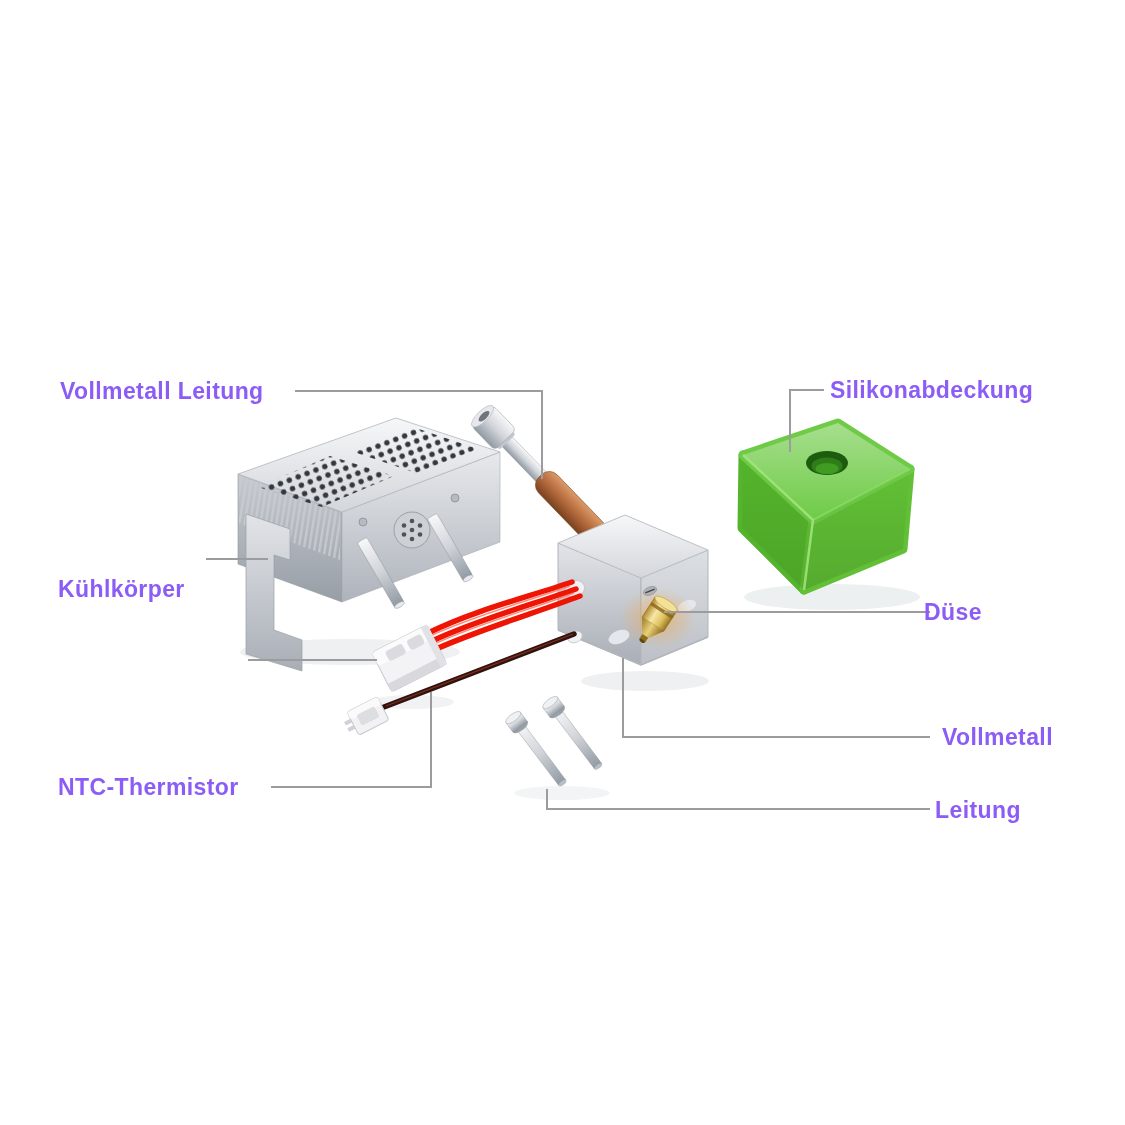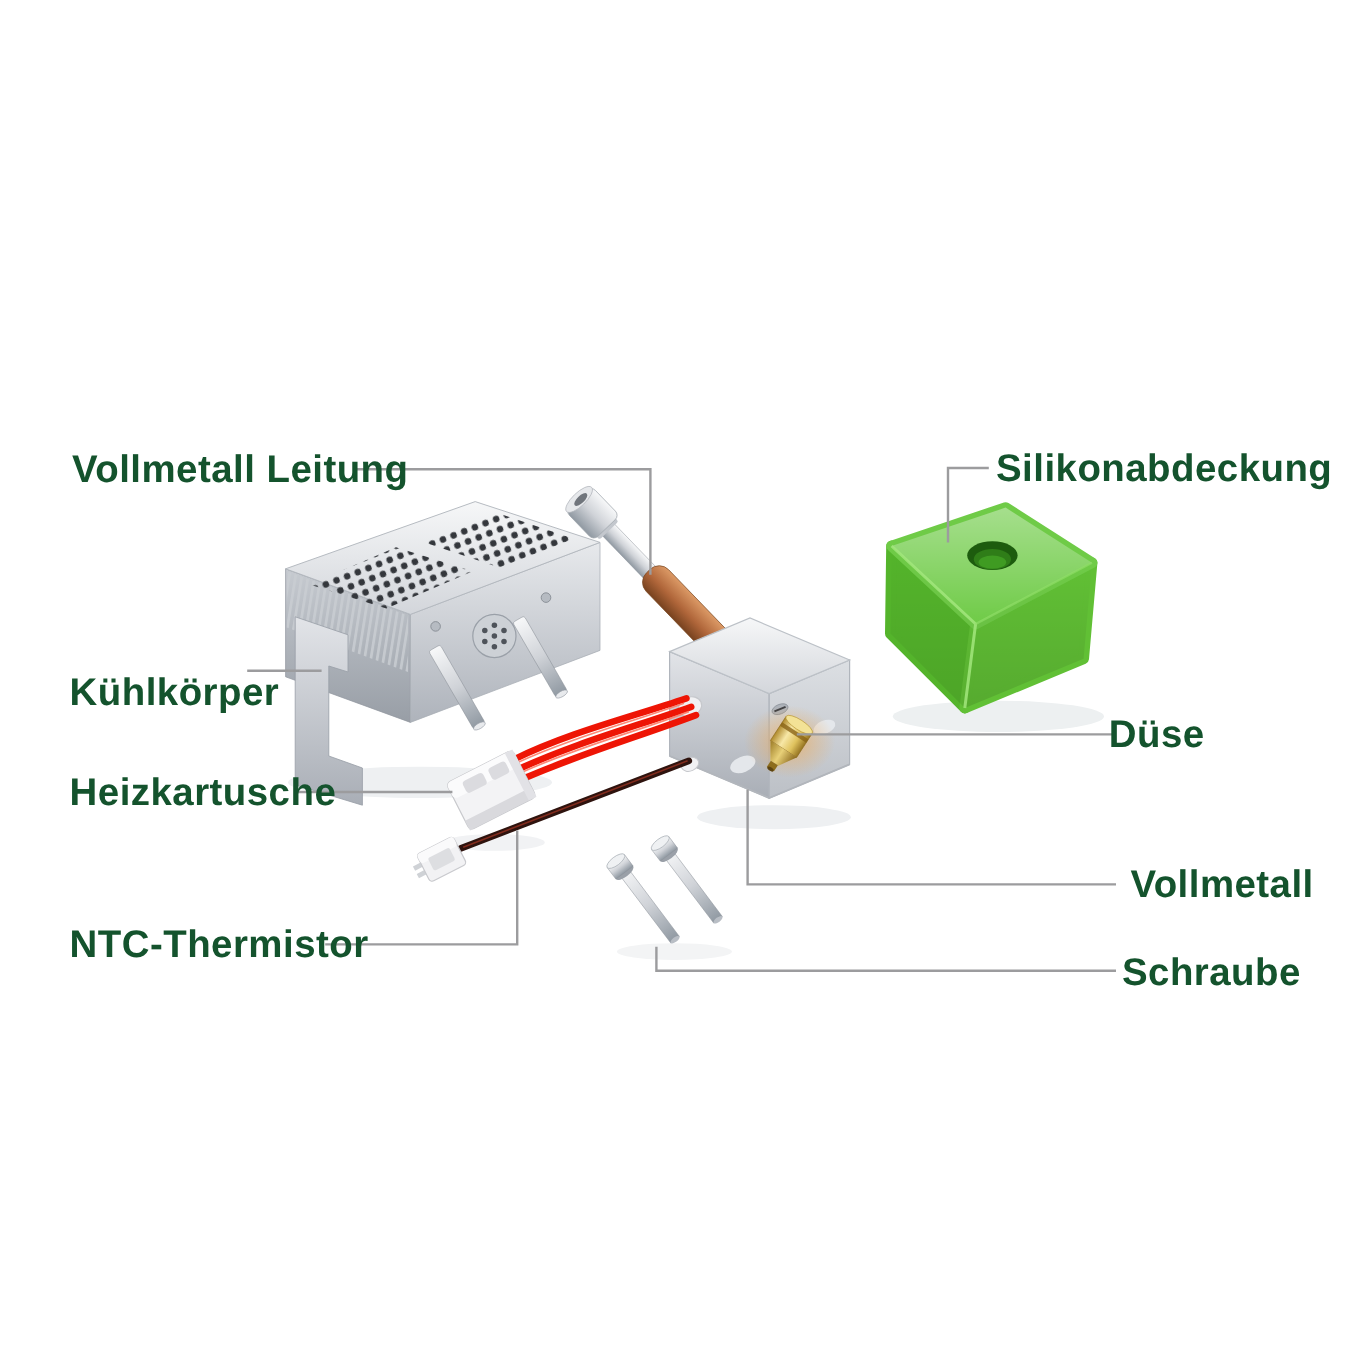--- a/index.html
+++ b/index.html
@@ -8,24 +8,24 @@
     width: 1125px;
     height: 1125px;
     background: #ffffff;
     overflow: hidden;
     font-family: "Liberation Sans", "DejaVu Sans", sans-serif;
   }
   #scene { position: absolute; left: 0; top: 0; }
   .label {
     position: absolute;
     transform: translateY(-50%);
-    font-size: 32px;
+    font-size: 23px;
     font-weight: 600;
     letter-spacing: 0.4px;
-    color: #14532d;
+    color: #8b5cf6;
     white-space: nowrap;
   }
 </style>
 </head>
 <body>
 
 <div id="stage">
 
   <svg id="scene" width="1125" height="1125" viewBox="0 0 1125 1125">
     <defs>
@@ -230,20 +230,19 @@
       <polyline points="248,660 377,660" stroke="#9c9c9e"></polyline>
       <polyline points="271,787 431,787 431,692" stroke="#9c9c9e"></polyline>
       <polyline points="824,390 790,390 790,452" stroke="#9c9c9e"></polyline>
       <polyline points="930,612 664,612" stroke="#9c9c9e"></polyline>
       <polyline points="930,737 623,737 623,658" stroke="#9c9c9e"></polyline>
       <polyline points="930,809 547,809 547,789" stroke="#9c9c9e"></polyline>
     </g>
   </svg>
 
   <div class="label" style="left:60px;  top:391px">Vollmetall Leitung</div>
-  <div class="label" style="left:58px;  top:577px">Kühlkörper</div>
-  <div class="label" style="left:58px;  top:660px">Heizkartusche</div>
+  <div class="label" style="left:58px;  top:589px">Kühlkörper</div>
   <div class="label" style="left:830px; top:390px">Silikonabdeckung</div>
   <div class="label" style="left:58px;  top:787px">NTC-Thermistor</div>
   <div class="label" style="left:924px; top:612px">Düse</div>
   <div class="label" style="left:942px; top:737px">Vollmetall</div>
-  <div class="label" style="left:935px; top:810px">Schraube</div>
+  <div class="label" style="left:935px; top:810px">Leitung</div>
 </div>
 
 </body></html>

